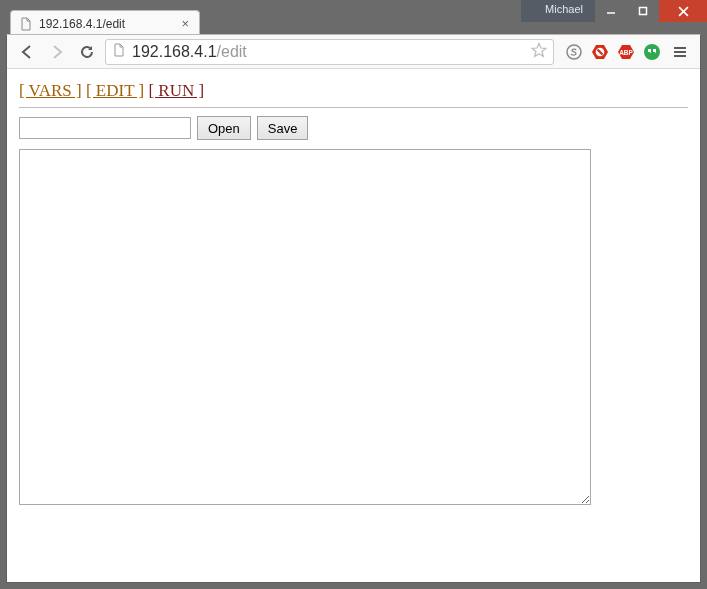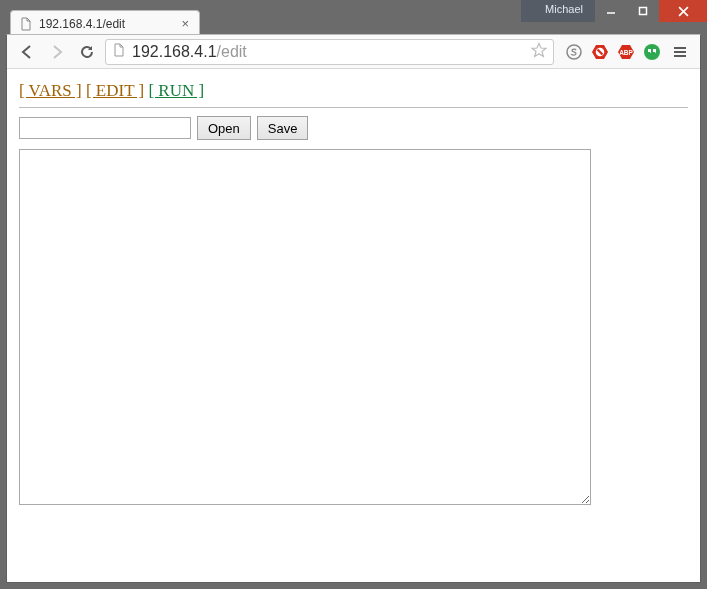--- a/index.html
+++ b/index.html
@@ -137,21 +137,21 @@
   .viewport {
     flex: 1;
     background: #fff;
     overflow: auto;
     padding: 12px 12px;
     font-family: "Times New Roman", serif;
     font-size: 17px;
     color: #000;
   }
   .navlinks a {
-    color: #15803d;
+    color: #7f1d1d;
     text-decoration: underline;
   }
   .navlinks a.visited { color: #a16207; }
   .navlinks { margin-bottom: 6px; }
   hr.sep {
     border: none;
     border-top: 1px solid #bdbdbd;
     margin: 4px 0 8px 0;
   }
   .file-row {

